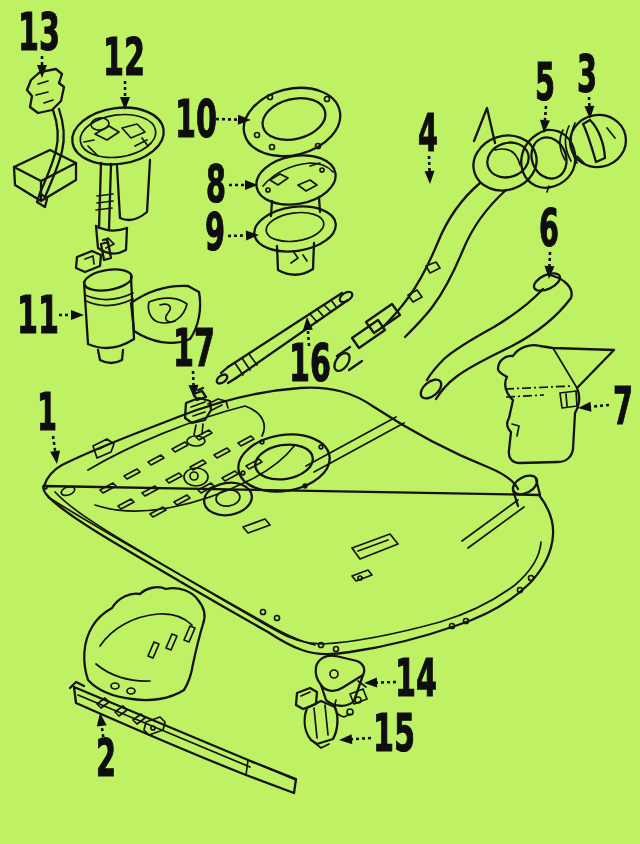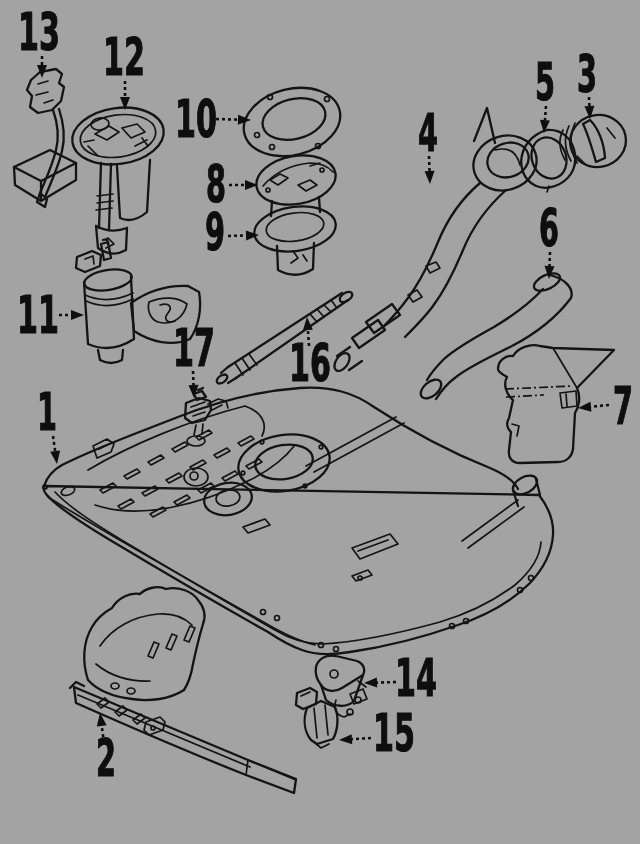--- a/index.html
+++ b/index.html
@@ -1,18 +1,18 @@
 <!DOCTYPE html>
 <html><head>
 <meta charset="utf-8">
 <title>Diagram</title>
 <style>
   html,body { margin:0; padding:0; background:#fff; }
   .screen {
-    position:relative; width:640px; height:844px; background:#a3a3a3;
+    position:relative; width:640px; height:844px; background:#bef264;
     font-family:"DejaVu Sans","Liberation Sans",sans-serif; overflow:hidden;
   }
   svg { display:block; }
   .ln  { fill:none; stroke:#141414; stroke-width:2.3; stroke-linecap:round; stroke-linejoin:round; }
   .ln2 { fill:none; stroke:#141414; stroke-width:1.7; stroke-linecap:round; stroke-linejoin:round; }
   .dashdot { fill:none; stroke:#141414; stroke-width:1.7; stroke-dasharray:9 3 2 3; }
   .callout-number {
     font-family:"DejaVu Sans","Liberation Sans",sans-serif;
     font-size:52px; font-weight:bold; fill:#0e0e0e;
     stroke:#0e0e0e; stroke-width:1.2; paint-order:stroke;

